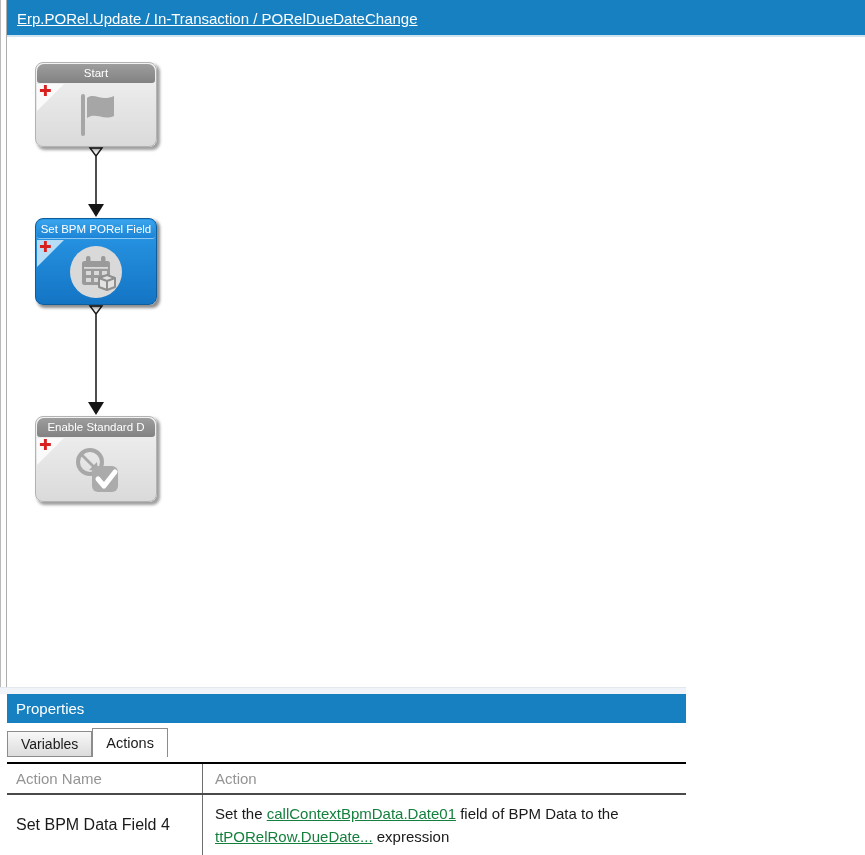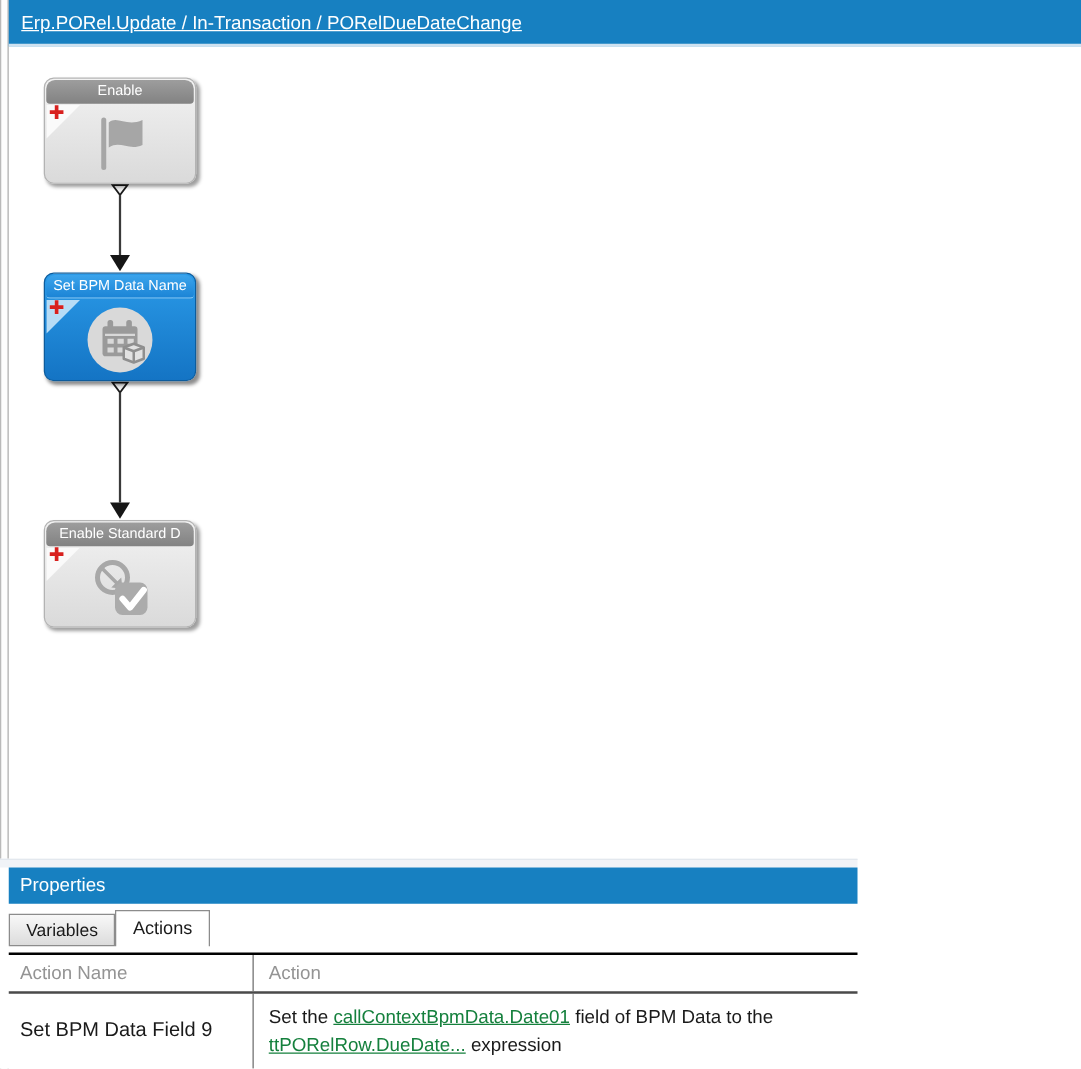--- a/index.html
+++ b/index.html
@@ -65,39 +65,39 @@
 
   <div class="left-strip"></div>
 
   <div class="titlebar">
     <span>Erp.PORel.Update / In-Transaction / PORelDueDateChange</span>
   </div>
 
   <div class="canvas">
 
     <div class="node node-gray" style="left:28px; top:23px; height:85px;">
-      <div class="node-hdr">Enable</div>
+      <div class="node-hdr">Start</div>
       <div class="node-body">
         <div class="corner-fold"></div>
         <div class="plus-badge">✚</div>
         <svg class="icon-svg" width="52" height="48" viewBox="0 0 52 48">
           <rect x="11" y="3" width="4" height="42" rx="2" fill="#a6a6a6"></rect>
           <path d="M17 7 C24 1, 31 11, 44 5 L44 25 C33 30, 26 21, 17 27 Z" fill="#a6a6a6"></path>
         </svg>
       </div>
     </div>
 
     <svg class="connector" style="left:79px; top:108px;" width="20" height="71" viewBox="0 0 20 71">
       <polygon points="4,1 16,1 10,9" fill="#efefef" stroke="#1a1a1a" stroke-width="1.4"></polygon>
       <line x1="10" y1="9" x2="10" y2="57" stroke="#3a3a3a" stroke-width="1.8"></line>
       <polygon points="2,57 18,57 10,70" fill="#161616"></polygon>
     </svg>
 
     <div class="node node-blue" style="left:28px; top:179px; height:87px;">
-      <div class="node-hdr">Set BPM Data Name</div>
+      <div class="node-hdr">Set BPM PORel Field</div>
       <div class="node-body">
         <div class="corner-fold"></div>
         <div class="plus-badge">✚</div>
         <svg class="icon-svg" width="54" height="54" viewBox="0 0 54 54">
           <circle cx="27" cy="27" r="26" fill="#d9d9d9"></circle>
           <rect x="17" y="11" width="4.5" height="9" rx="2" fill="#9a9a9a"></rect>
           <rect x="32" y="11" width="4.5" height="9" rx="2" fill="#9a9a9a"></rect>
           <rect x="13" y="16" width="28" height="24" rx="2.5" fill="#9a9a9a"></rect>
           <rect x="15" y="22" width="24" height="1.8" fill="#d9d9d9"></rect>
           <g fill="#d9d9d9">
@@ -149,21 +149,21 @@
       <div class="tab tab-unselected">Variables</div>
       <div class="tab tab-selected">Actions</div>
     </div>
 
     <div class="props-table">
       <div class="tbl-header">
         <div class="col-name">Action Name</div>
         <div class="col-action">Action</div>
       </div>
       <div class="tbl-row">
-        <div class="col-name">Set BPM Data Field 9</div>
+        <div class="col-name">Set BPM Data Field 4</div>
         <div class="col-action">
           <div class="row-action-text"><span>Set the </span><a href="#" class="cell-link">callContextBpmData.Date01</a><span> field of BPM Data to the </span><a href="#" class="cell-link">ttPORelRow.DueDate...</a><span> expression</span></div>
         </div>
       </div>
     </div>
   </div>
 
 </div>
 
 </body></html>

